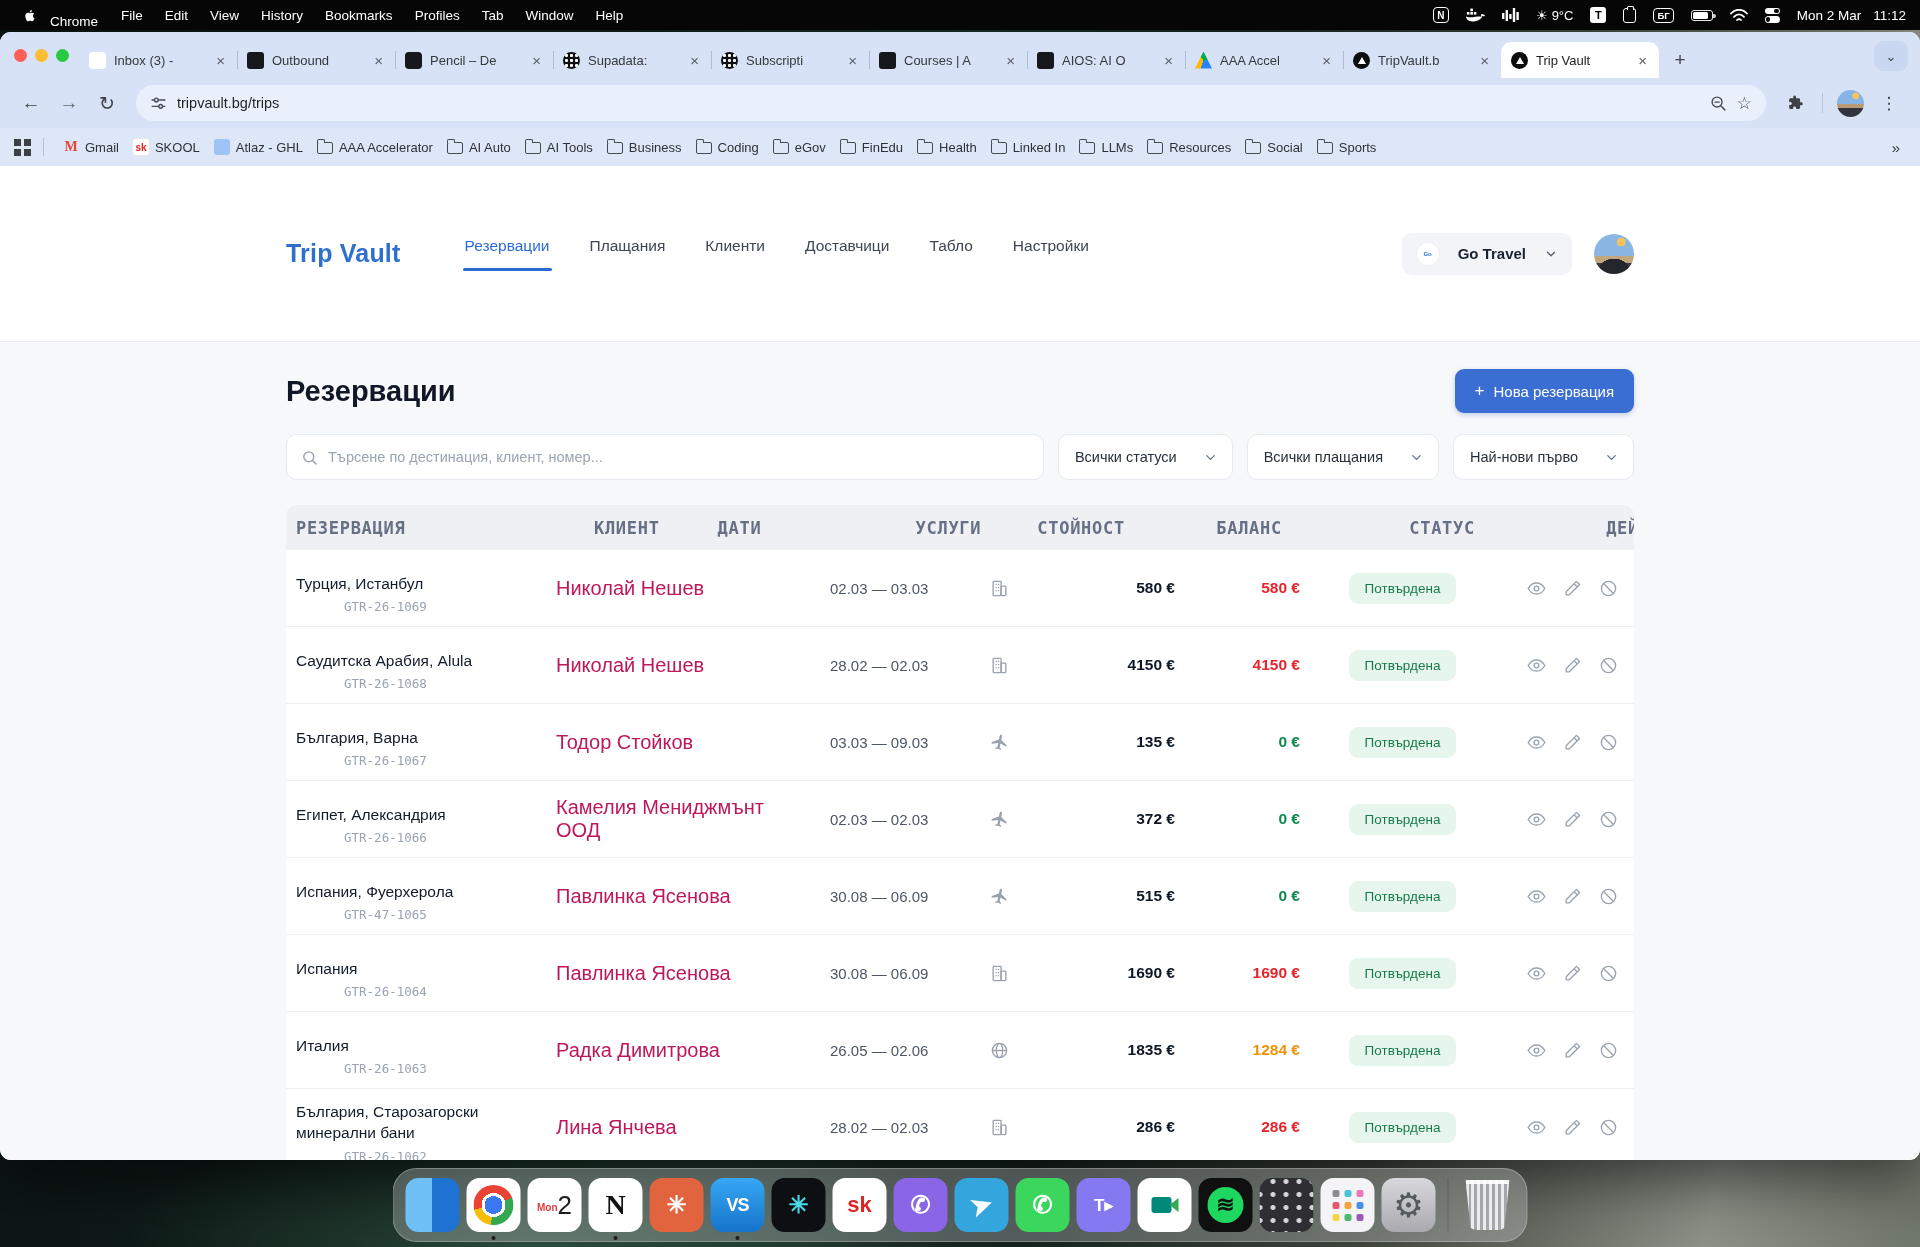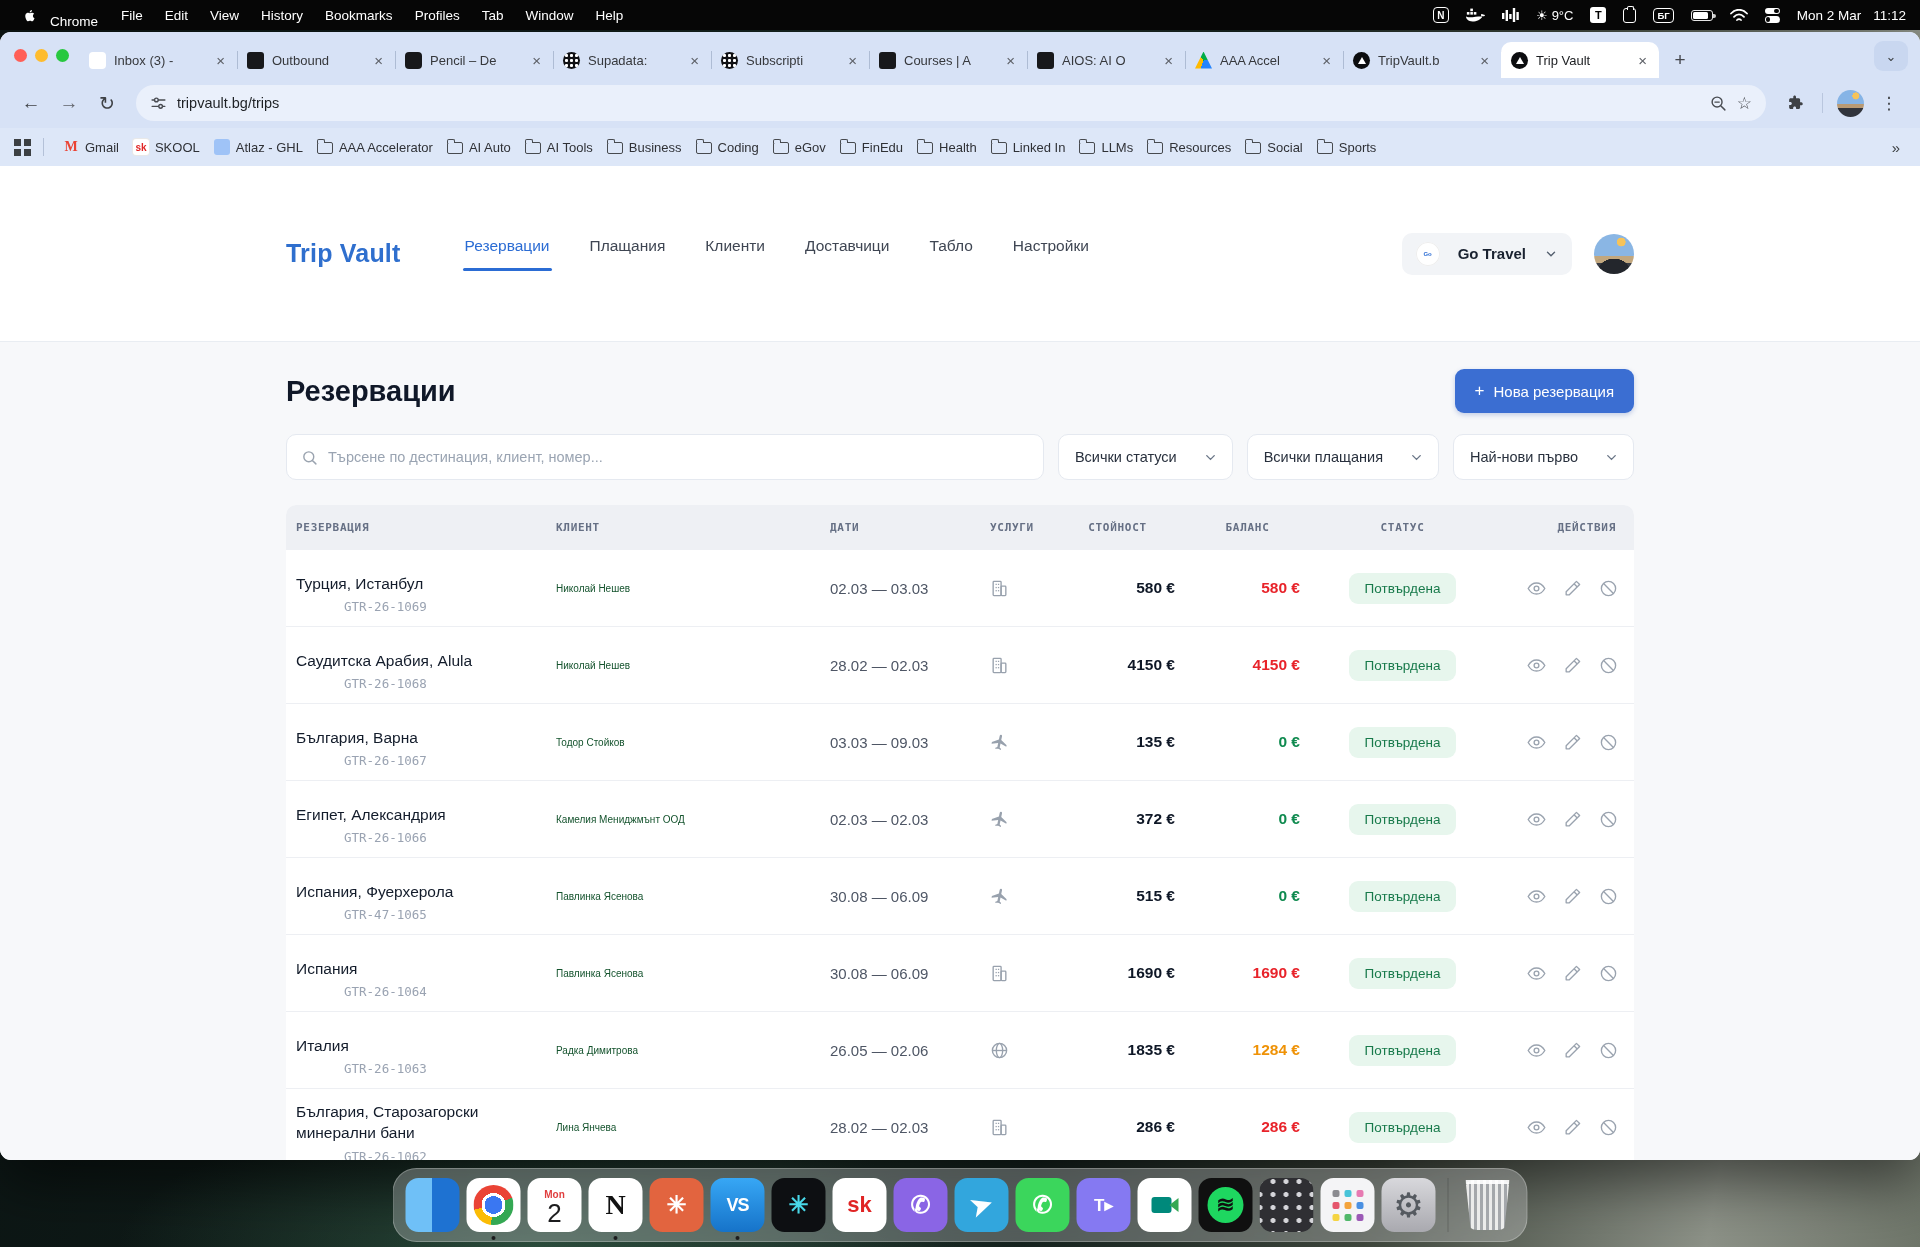--- a/index.html
+++ b/index.html
@@ -131,31 +131,31 @@
   .filters { display:flex; gap:14px; margin-top:21px; }
   .searchbox { flex:1; height:46px; background:#fff; border:1px solid #e5e9f0; border-radius:10px; display:flex; align-items:center; padding:0 14px; gap:10px; }
   .searchbox input { border:none; outline:none; flex:1; font-size:14.5px; font-family:inherit; color:#1a2230; background:transparent; }
   .searchbox input::placeholder { color:#9aa4b2; }
   .filter-btn { height:46px; background:#fff; border:1px solid #e5e9f0; border-radius:10px; display:flex; align-items:center; gap:26px;
     padding:0 14px 0 16px; font-size:14.5px; color:#28303d; white-space:nowrap; }
   .filter-btn svg { color:#697586; }
 
   .tablecard { margin-top:25px; background:#fff; border-radius:10px 10px 0 0; overflow:hidden; }
   .tgrid { display:grid; grid-template-columns:260px 1fr 160px 70px 135px 125px 185px 139px; align-items:center; }
-  .thead { background:#eef0f4; height:45px; font-family:"DejaVu Sans Mono",monospace; font-size:11px; font-weight:700;
-    letter-spacing:.7px; color:#667085; }
+  .thead { background:#eef0f4; height:45px; font-family:"DejaVu Sans Mono",monospace; font-size:17px; font-weight:700;
+    letter-spacing:.7px; color:#667085;gap:38px; }
   .thead > div { padding:0 10px; }
   .th-val,.th-bal { text-align:center; }
   .th-status { text-align:center; }
   .th-act { text-align:right; padding-right:18px !important; }
   .trow { height:77px; border-bottom:1px solid #edeff3; background:#fff; }
   .trow > div { padding:0 10px; }
   .c-res .dest { font-size:15.5px; font-weight:400; color:#131c2b; line-height:1.35;margin-top:12px; }
   .c-res .code { font-family:"DejaVu Sans Mono",monospace; font-size:12.5px; color:#9aa3b2; margin-top:5px;margin-left:48px; }
-  .c-client { font-size:10px; font-weight:500; color:#14532d; }
+  .c-client { font-size:20px; font-weight:500; color:#be185d; }
   .c-dates { font-size:15px; color:#4e5althou665; color:#4e5665; }
   .c-svc { color:#98a1ad; }
   .c-svc svg { display:none; }
   .svc.hotel .svg-hotel { display:block; }
   .svc.flight .svg-flight { display:block; transform:rotate(12deg); }
   .svc.globe .svg-globe { display:block; }
   .c-val { text-align:right; font-size:15.5px; font-weight:700; color:#0e1726; }
   .c-bal { text-align:right; font-size:15.5px; font-weight:700; }
   .c-bal .due { color:#e8232a; }
   .c-bal .paid { color:#0f8a4f; }
@@ -171,21 +171,21 @@
     border-radius:24px; display:flex; align-items:center; gap:7px; padding:0 12px; z-index:40; }
   .dockitem { width:54px; height:54px; border-radius:13px; position:relative; display:flex; align-items:center; justify-content:center; flex:none; }
   .dockitem.running::after { content:""; position:absolute; bottom:-8px; left:50%; transform:translateX(-50%); width:4px; height:4px; border-radius:50%; background:#1c1c1e; }
   .dockitem .glyph { font-size:24px; font-weight:700; color:#fff; line-height:1; }
   .dk-finder { background:linear-gradient(90deg,#6fc0f7 50%, #1e72d2 50%); overflow:hidden; }
   .dk-finder::after { content:""; position:absolute; bottom:14px; left:12px; right:12px; height:22px; border:3px solid #fff; border-top:none; border-radius:0 0 18px 18px; border-left-color:transparent; border-right-color:transparent; }
   .dk-chrome { background:#fff; }
   .dk-chrome::before { content:""; width:40px; height:40px; border-radius:50%;
     background: radial-gradient(circle,#3a77f2 0 9px, #fff 9px 12px, transparent 12px),
       conic-gradient(from -50deg,#ea4335 0 33%, #34a853 33% 66%, #fbbc05 66% 85%, #ea4335 85%); }
-  .dk-calendar { background:#fff; flex-direction:column; }
+  .dk-calendar { background:#fff; flex-direction:row; }
   .dk-calendar .cal-mon { font-size:10px; font-weight:700; color:#e03e3e; margin-top:4px; }
   .dk-calendar .cal-day { font-size:26px; font-weight:300; color:#1c1c1e; line-height:1; }
   .dk-notion { background:#fff; }
   .dk-notion .glyph { color:#111; font-family:"Liberation Serif",serif; font-size:28px; }
   .dk-pencil { background:#e2643f; }
   .dk-vscode { background:linear-gradient(180deg,#37a7f5,#1673c9); }
   .dk-vscode .glyph { font-size:18px; letter-spacing:-1px; }
   .dk-darkstar { background:#0d0f12; }
   .dk-darkstar .glyph { color:#49d8e8; }
   .dk-skool { background:#fff; }

